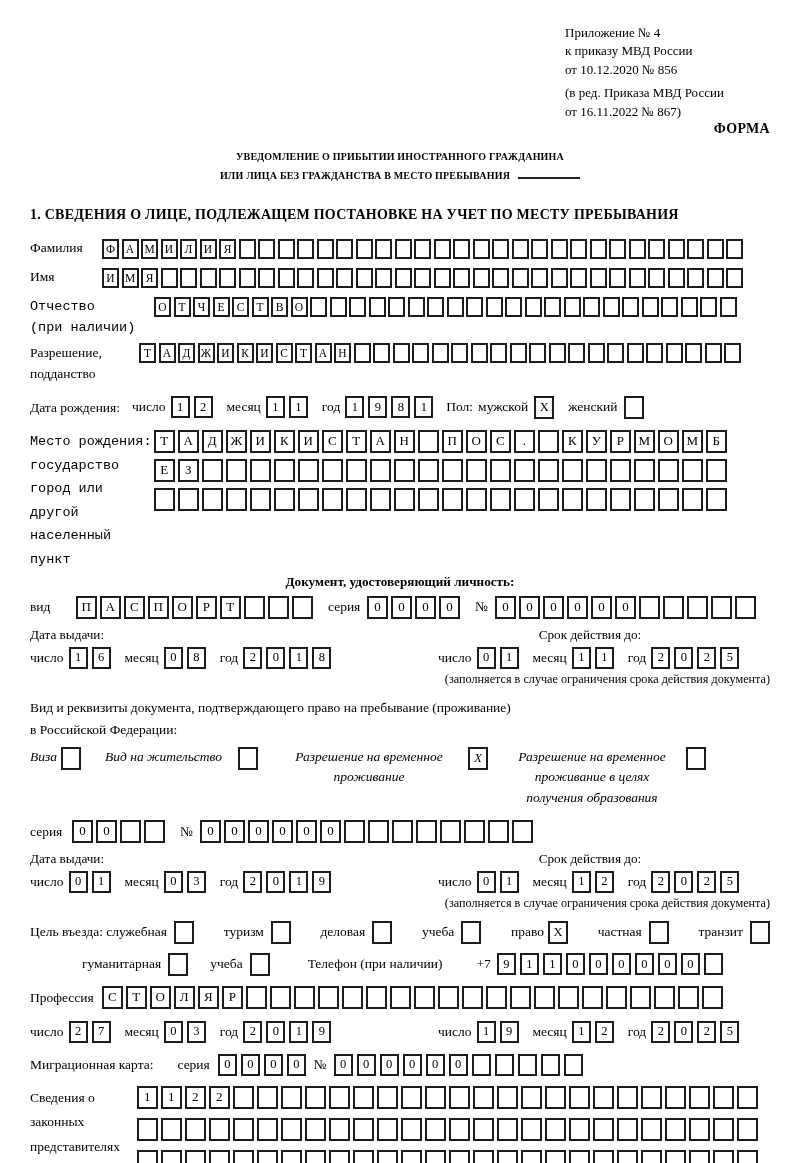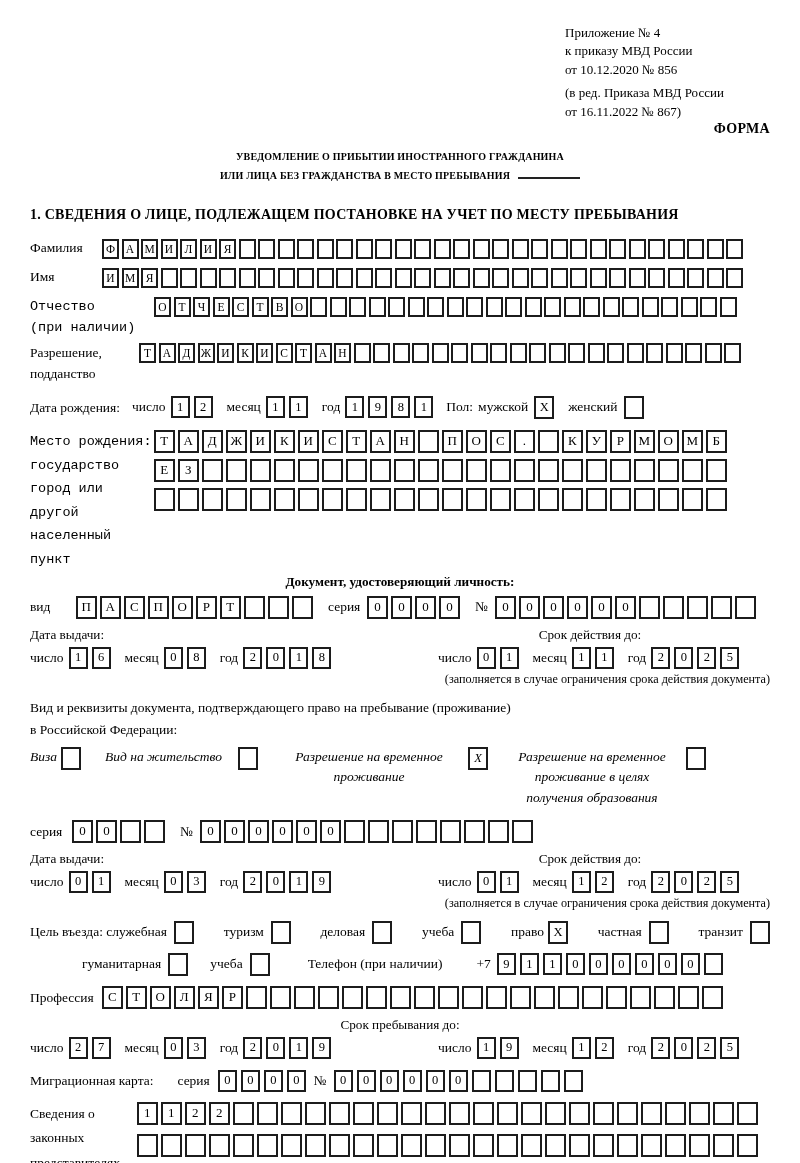--- a/index.html
+++ b/index.html
@@ -628,21 +628,20 @@
         <span class="cell"></span>
         <span class="cell"></span>
         <span class="cell"></span>
         <span class="cell"></span>
         <span class="cell"></span>
         <span class="cell"></span>
       </div>
   </div>
 
   <div class="date-heads">
-    <span class="dh-right">Срок пребывания до:</span>
   </div>
   <div class="date-vals">
     <div class="dgrp dgrp-left">
       <span class="dl">число</span>
       <div class="cells num">
           <span class="cell">2</span>
           <span class="cell">7</span>
         </div>
       <span class="dl">месяц</span>
       <div class="cells num">

